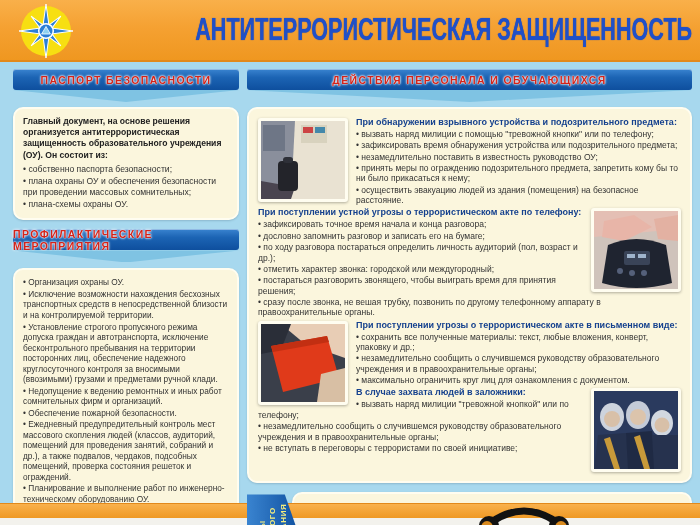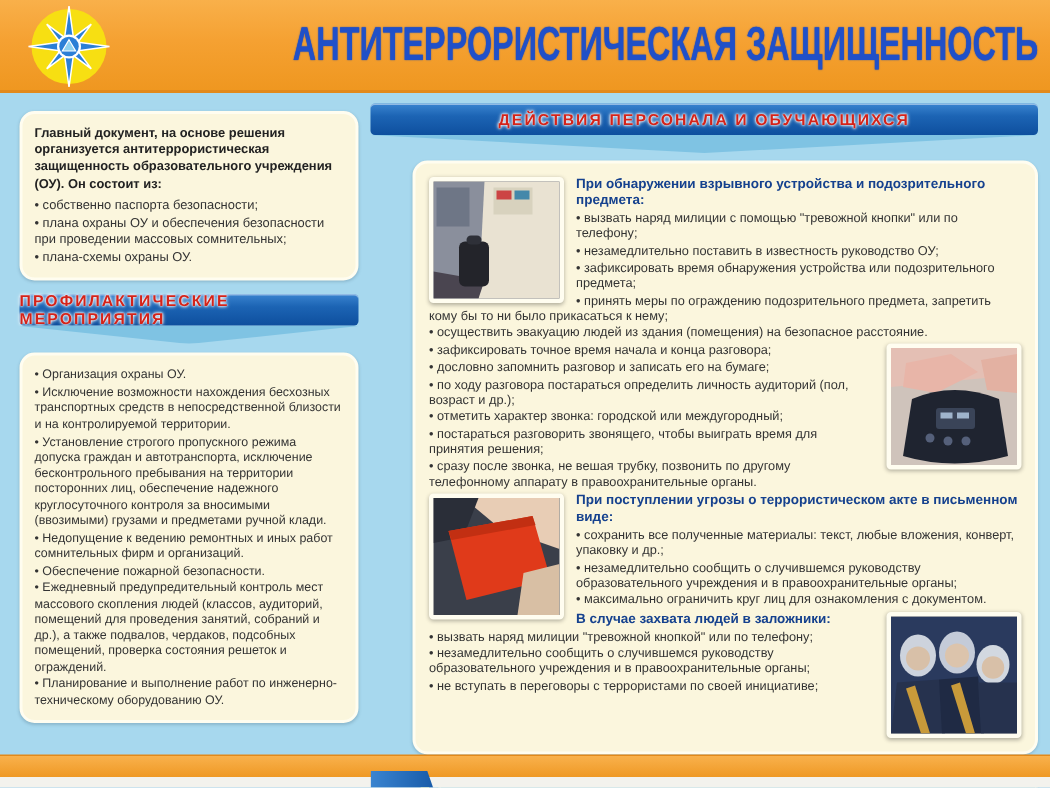--- a/index.html
+++ b/index.html
@@ -32,21 +32,21 @@
   .panel{background:#FBF6DD;border:2px solid #FFFDF0;border-radius:10px;
           box-shadow:0 1px 2px rgba(60,90,110,.25);box-sizing:border-box;}
   .p-pass{margin-top:5px;padding:7px 8px;font-size:8.6px;line-height:1.3;}
   .p-pass .intro{font-weight:bold;color:#222;margin:0 0 3px 0;}
   .p-prev{margin-top:6px;padding:7px 8px;font-size:8.3px;line-height:1.27;}
   .mt{margin-top:9px;}
   ul.blt{margin:0;padding:0;list-style:none;}
   ul.blt li{margin:0 0 1px 0;}
   ul.blt li::before{content:"• ";}
   
-  .p-actions{margin-top:5px;padding:6px 9px;font-size:8.5px;line-height:1.22;overflow:hidden;margin-left:28px;}
+  .p-actions{margin-top:5px;padding:6px 9px;font-size:8.5px;line-height:1.22;overflow:hidden;}
   .sec-head{font-weight:bold;color:#15418E;font-size:9px;margin:2px 0 1px 0;}
   .photo{width:84px;height:78px;border:3px solid #FFFDF0;border-radius:3px;
           box-shadow:0 1px 3px rgba(0,0,0,.3);background:#888;display:block;}
   .fl{float:left;margin:1px 8px 3px 0;}
   .fr{float:right;margin:1px 0 3px 8px;}
   
   .em-wrap{position:relative;margin-top:9px;height:97px;}
   .em-banner{position:absolute;left:0;top:2px;width:54px;height:93px;z-index:2;
           background:linear-gradient(90deg,#3A84D0,#0E4F9E);
           clip-path:polygon(0 0,70% 0,100% 50%,70% 100%,0 100%);
@@ -86,20 +86,26 @@
       <circle cx="28" cy="28" r="6.5" fill="#2B7FD6"></circle>
       <path d="M28 23.5 L32.4 31 L23.6 31 Z" fill="#8FD2F0" stroke="#fff" stroke-width="0.8"></path>
     </svg>
     <h1 class="main-title">АНТИТЕРРОРИСТИЧЕСКАЯ ЗАЩИЩЕННОСТЬ</h1>
   </div>
 
   <div class="body-area">
 
     <div class="col-left">
 
+      <div class="banner">
+        <div class="bar">
+            <span>ПАСПОРТ БЕЗОПАСНОСТИ</span>
+          </div>
+        <div class="chev"></div>
+      </div>
 
       <div class="panel p-pass">
         <p class="intro">Главный документ, на основе решения организуется антитеррористическая защищенность образовательного учреждения (ОУ). Он состоит из:</p>
         <ul class="blt">
 
         <li class="blt-item">собственно паспорта безопасности;</li>
             <li class="blt-item">плана охраны ОУ и обеспечения безопасности при проведении массовых сомнительных;</li>
             <li class="blt-item">плана-схемы охраны ОУ.</li>
           </ul>
       </div>
@@ -145,41 +151,42 @@
             <rect x="40" y="4" width="26" height="18" fill="#D8D2BE"></rect>
             <rect x="42" y="6" width="10" height="6" fill="#C44"></rect>
             <rect x="54" y="6" width="10" height="6" fill="#48A"></rect>
             <rect x="17" y="40" width="20" height="30" rx="4" fill="#23242A"></rect>
             <rect x="22" y="36" width="10" height="6" rx="3" fill="#2E3038"></rect>
           </svg>
           <div class="sec-head">При обнаружении взрывного устройства и подозрительного предмета:</div>
           <ul class="blt">
 
           <li class="blt-item">вызвать наряд милиции с помощью "тревожной кнопки" или по телефону;</li>
+              <li class="blt-item">зафиксировать время обнаружения устройства или подозрительного предмета;</li>
               <li class="blt-item">незамедлительно поставить в известность руководство ОУ;</li>
-              <li class="blt-item">зафиксировать время обнаружения устройства или подозрительного предмета;</li>
               <li class="blt-item">принять меры по ограждению подозрительного предмета, запретить кому бы то ни было прикасаться к нему;</li>
               <li class="blt-item">осуществить эвакуацию людей из здания (помещения) на безопасное расстояние.</li>
             </ul>
         </div>
 
         <div class="sec">
           <svg class="photo fr" viewBox="0 0 84 78" preserveAspectRatio="none">
             <rect width="84" height="78" fill="#CFC3BB"></rect>
             <polygon points="0,0 84,0 84,18 0,26" fill="#E4BFB4"></polygon>
             <polygon points="10,10 40,4 58,16 30,30 8,26" fill="#E8B5A8"></polygon>
             <polygon points="60,8 84,4 84,30 64,28" fill="#E3B1A2"></polygon>
             <path d="M14,34 Q42,22 72,34 L78,72 Q42,82 8,72 Z" fill="#1F2430"></path>
             <rect x="30" y="40" width="26" height="14" rx="2" fill="#3A4458"></rect>
             <rect x="33" y="43" width="8" height="4" fill="#9FB4CC"></rect>
             <rect x="44" y="43" width="8" height="4" fill="#9FB4CC"></rect>
             <circle cx="26" cy="60" r="3" fill="#55607A"></circle>
             <circle cx="38" cy="62" r="3" fill="#55607A"></circle>
             <circle cx="50" cy="62" r="3" fill="#55607A"></circle>
           </svg>
+          <div class="sec-head">При поступлении устной угрозы о террористическом акте по телефону:</div>
           <ul class="blt">
 
           <li class="blt-item">зафиксировать точное время начала и конца разговора;</li>
               <li class="blt-item">дословно запомнить разговор и записать его на бумаге;</li>
               <li class="blt-item">по ходу разговора постараться определить личность аудиторий (пол, возраст и др.);</li>
               <li class="blt-item">отметить характер звонка: городской или междугородный;</li>
               <li class="blt-item">постараться разговорить звонящего, чтобы выиграть время для принятия решения;</li>
               <li class="blt-item">сразу после звонка, не вешая трубку, позвонить по другому телефонному аппарату в правоохранительные органы.</li>
             </ul>
         </div>

